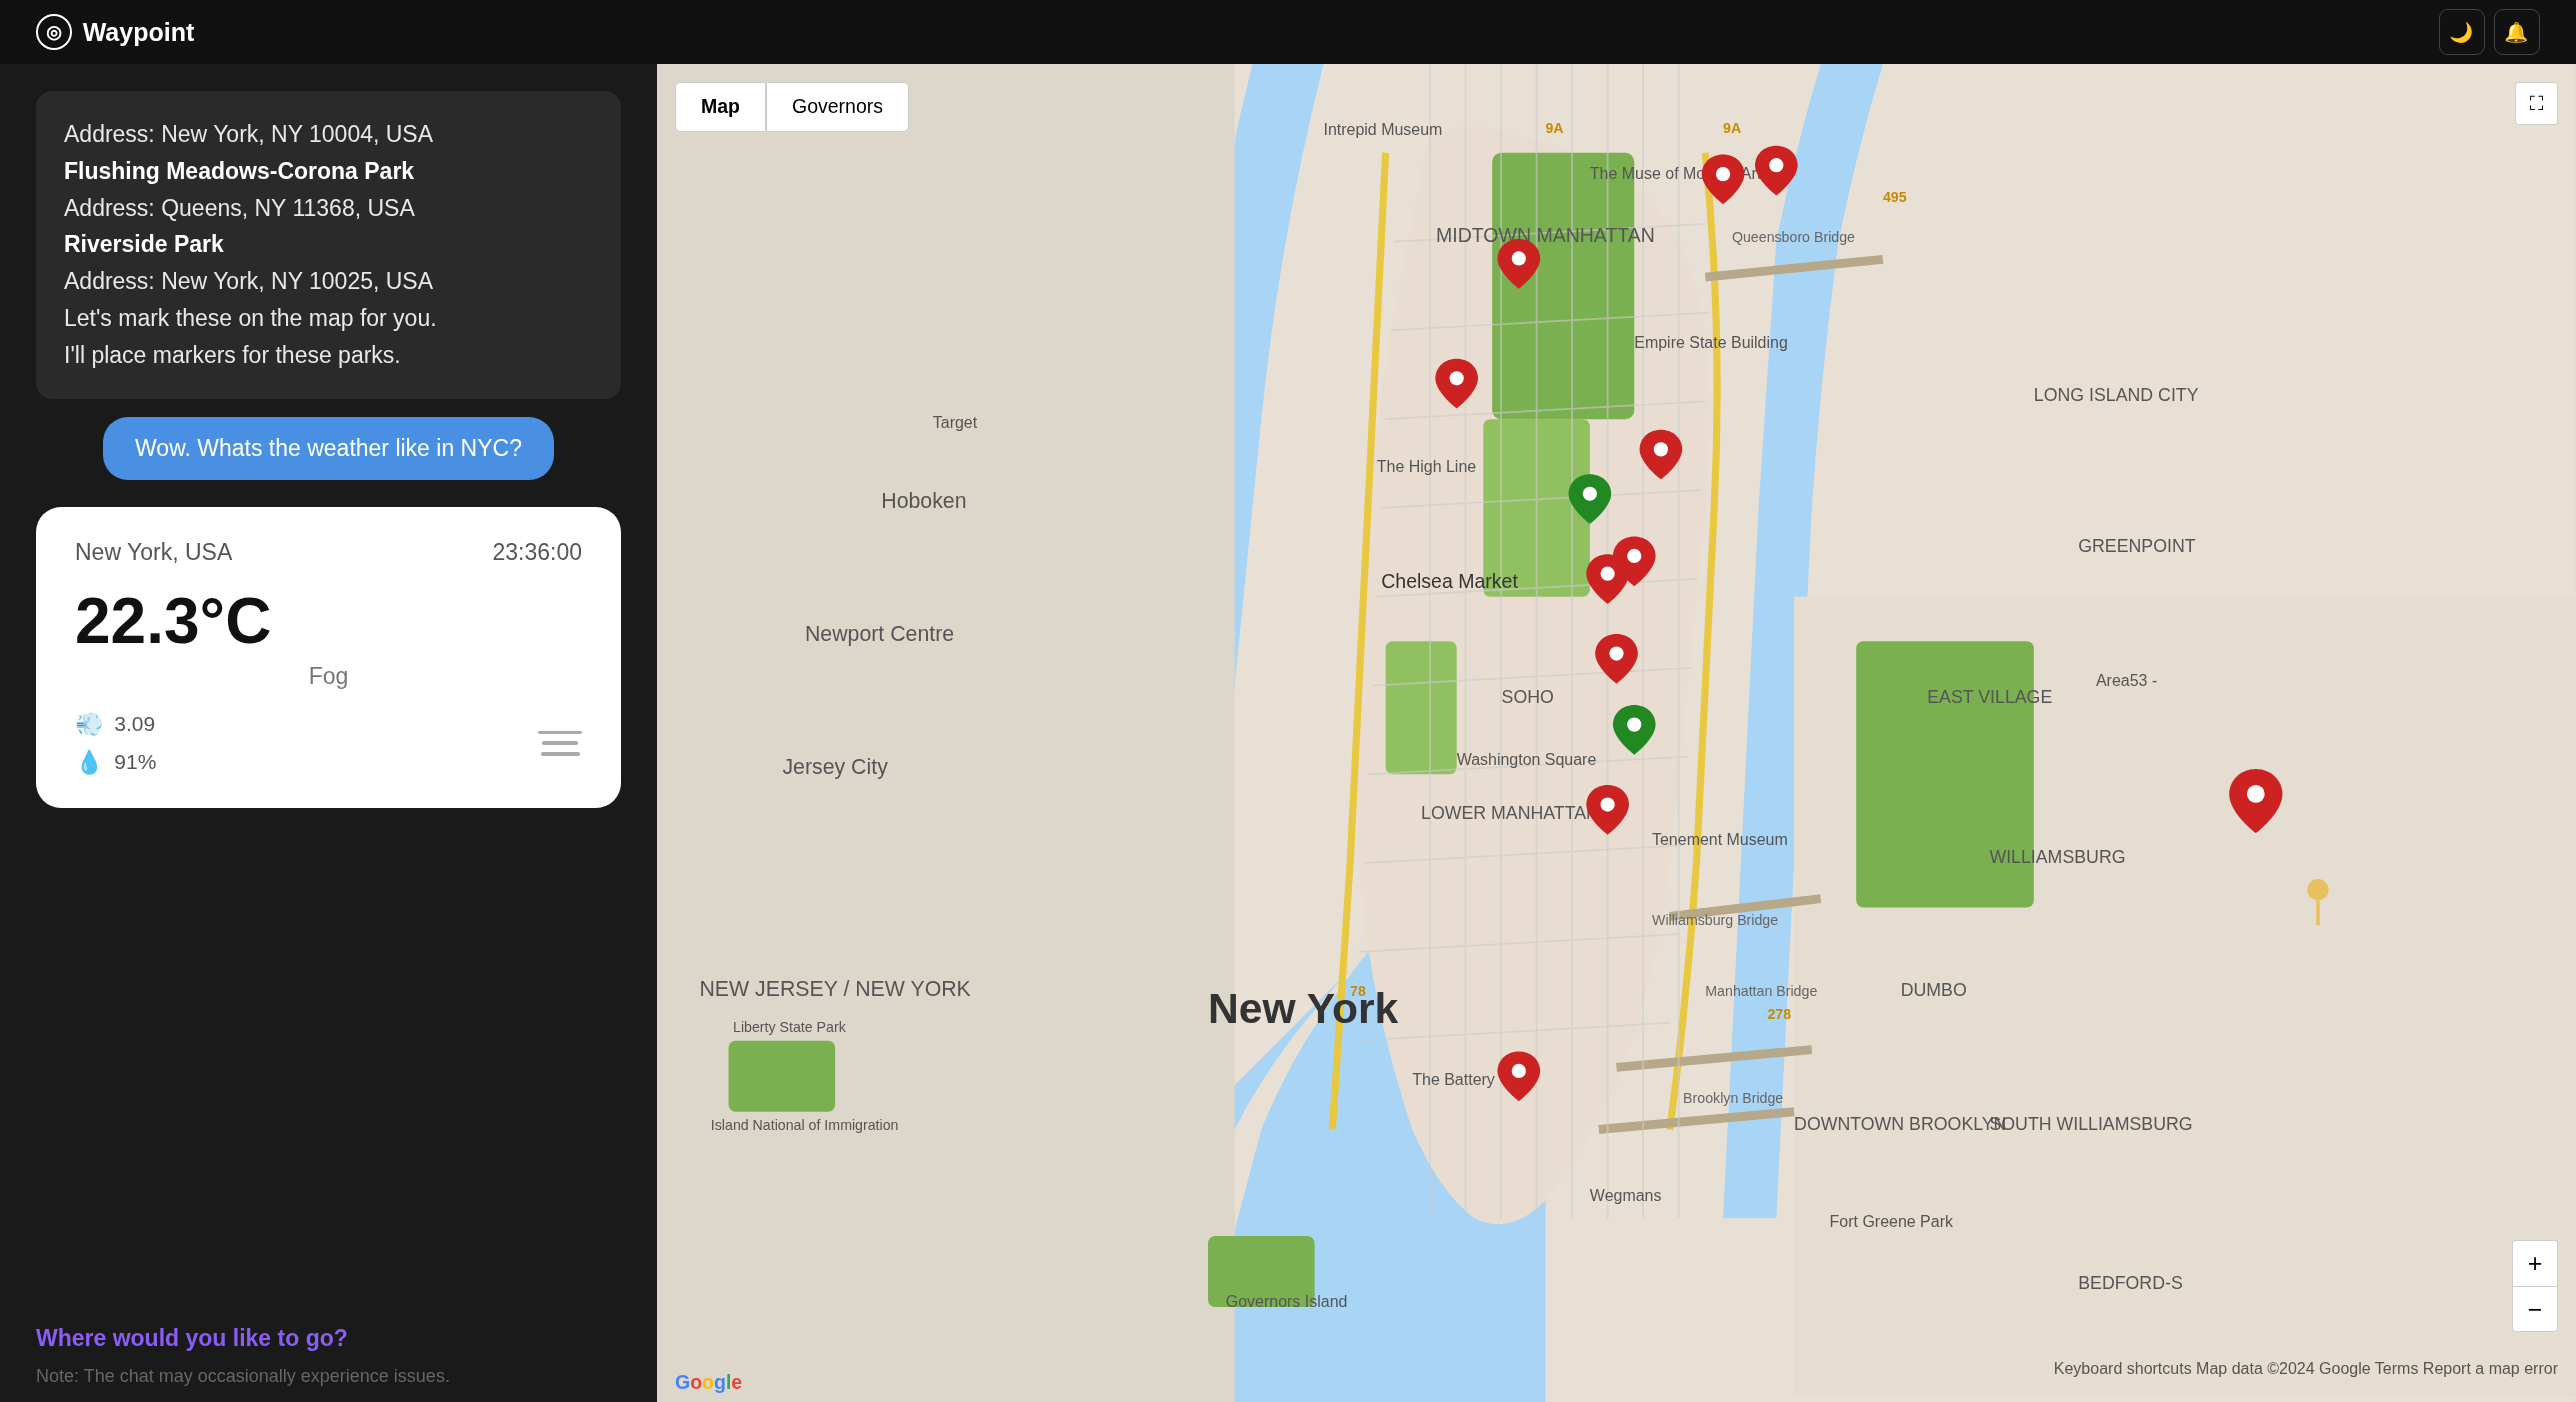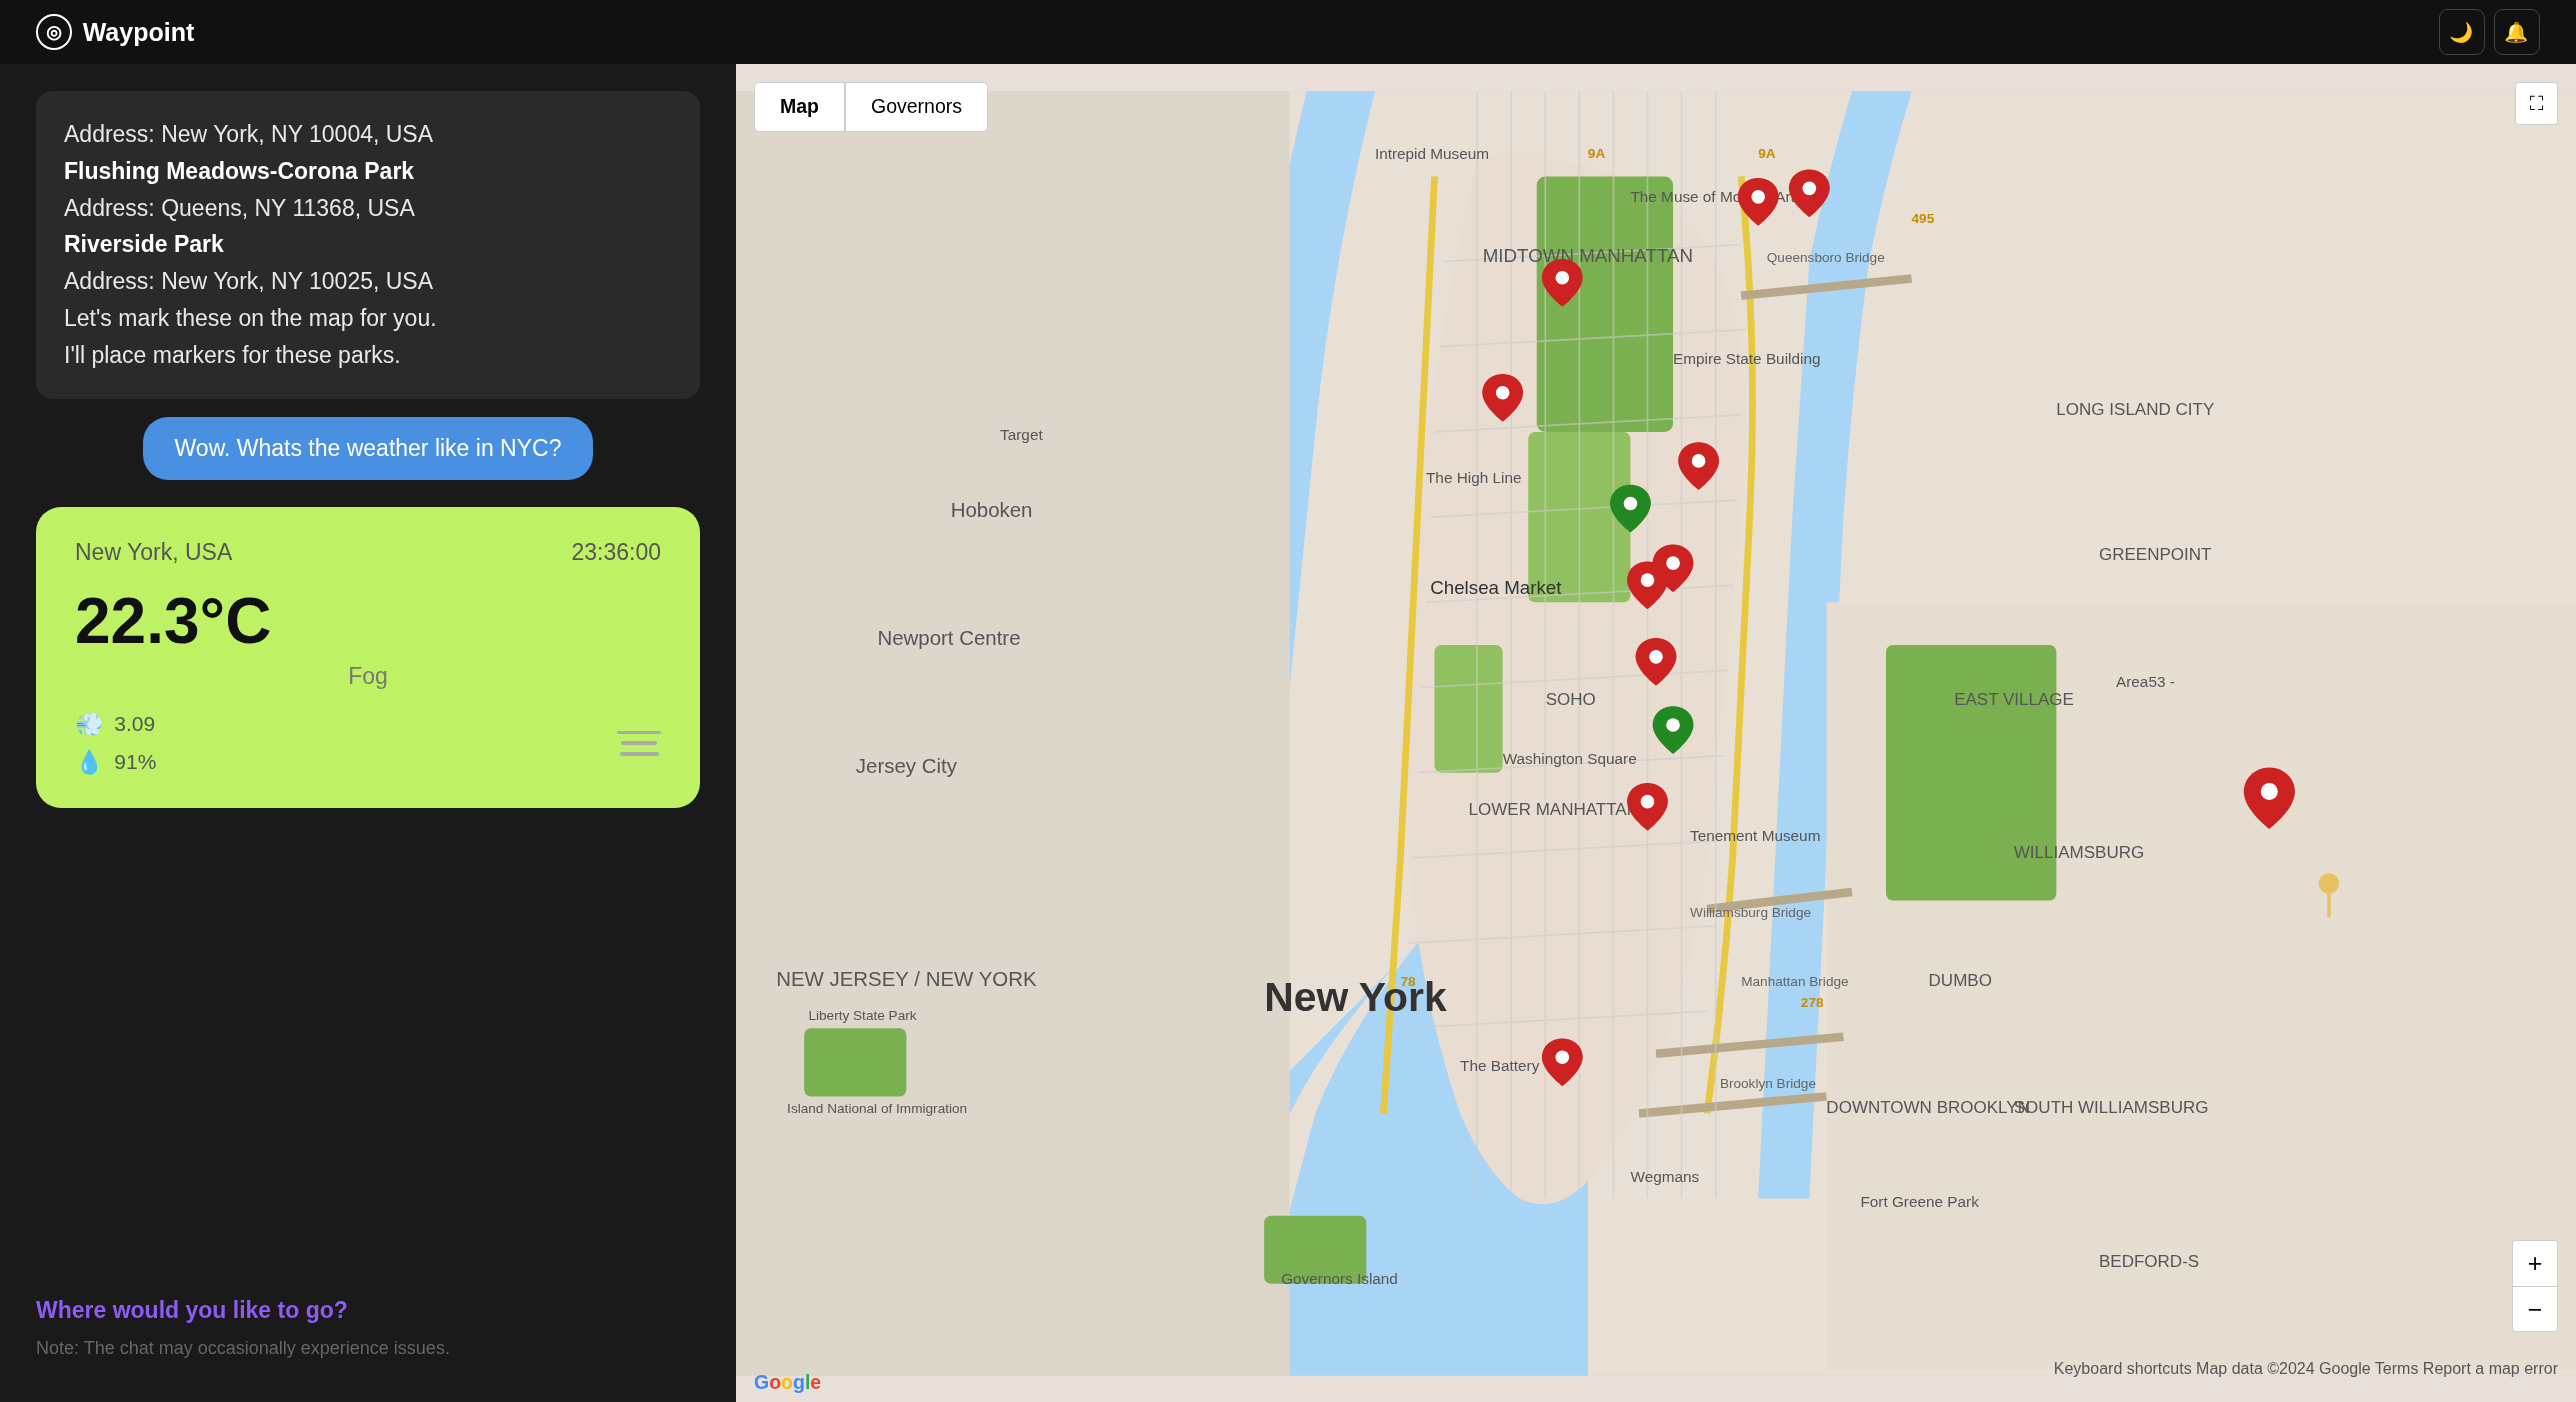--- a/index.html
+++ b/index.html
@@ -57,22 +57,22 @@
     }
 
     
     .main {
       display: flex;
       height: calc(1403px - 64px);
     }
 
     
     .left-panel {
-      width: 736px;
-      padding: 27px 36px 44px 36px;
+      width: 657px;
+      padding: 27px 36px 16px 36px;
       display: flex;
       flex-direction: column;
       overflow: hidden;
     }
 
     
     .chat-area {
       flex: 1;
       display: flex;
       flex-direction: column;
@@ -99,21 +99,21 @@
       background: #4a90e2;
       border-radius: 25px;
       padding: 18px 32px;
       font-size: 23px;
       color: #fff;
       max-width: 80%;
     }
 
     
     .weather-card {
-      background: #bef264;
+      background: #ffffff;
       color: #333;
       border-radius: 25px;
       padding: 32px 39px;
       margin: 9px 0;
     }
     .weather-header {
       display: flex;
       justify-content: space-between;
       align-items: center;
       margin-bottom: 18px;

